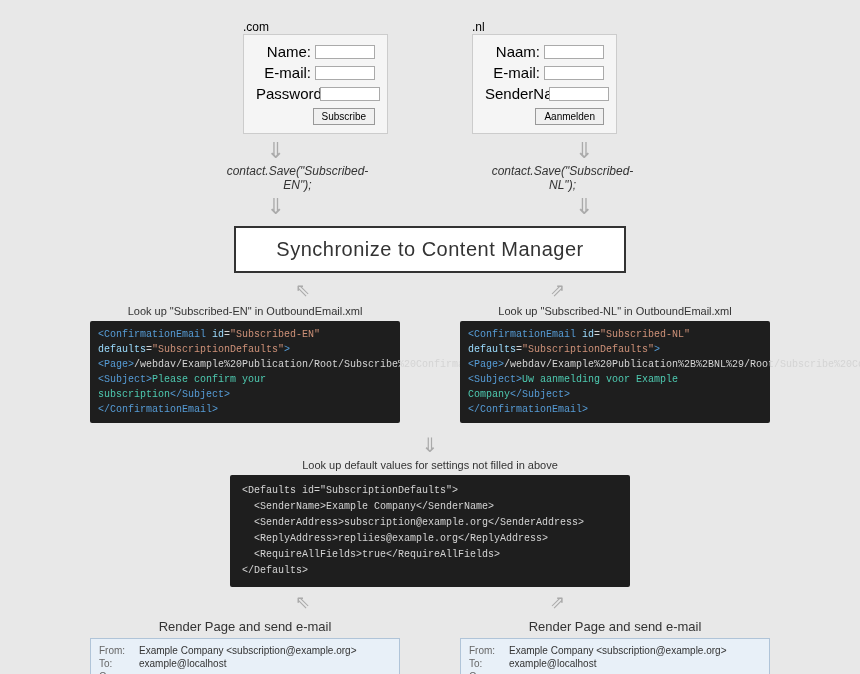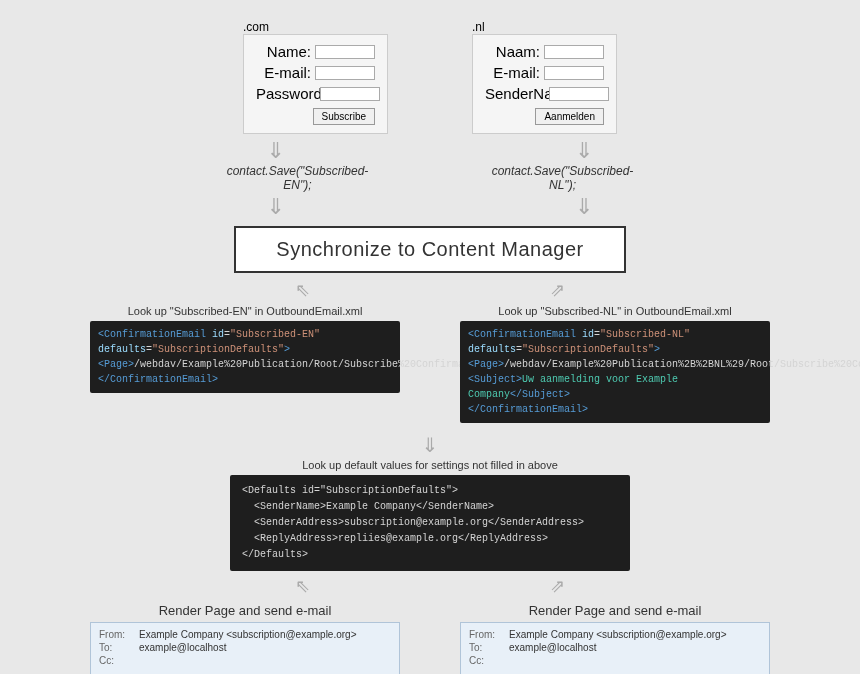--- a/index.html
+++ b/index.html
@@ -322,20 +322,21 @@
     <div class="arrow-diagonal">⇗</div>
   </div>
 
   <div class="lookup-row">
 
     <div class="lookup-section">
       <div class="lookup-title">Look up "Subscribed-EN" in OutboundEmail.xml</div>
       <div class="code-box">
         <div><span class="xml-tag">&lt;ConfirmationEmail</span> <span class="xml-attr">id</span>=<span class="xml-val">"Subscribed-EN"</span> <span class="xml-attr">defaults</span>=<span class="xml-val">"SubscriptionDefaults"</span><span class="xml-tag">&gt;</span></div>
         <div><span class="xml-tag">&lt;Page&gt;</span><span class="xml-text">/webdav/Example%20Publication/Root/Subscribe%20Confirmation.tpg</span><span class="xml-tag">&lt;/Page&gt;</span></div>
+        <div><span class="xml-tag">&lt;Subject&gt;</span><span class="xml-highlight">Please confirm your subscription</span><span class="xml-tag">&lt;/Subject&gt;</span></div>
         <div><span class="xml-tag">&lt;/ConfirmationEmail&gt;</span></div>
       </div>
     </div>
 
     <div class="lookup-section">
       <div class="lookup-title">Look up "Subscribed-NL" in OutboundEmail.xml</div>
       <div class="code-box">
         <div><span class="xml-tag">&lt;ConfirmationEmail</span> <span class="xml-attr">id</span>=<span class="xml-val">"Subscribed-NL"</span> <span class="xml-attr">defaults</span>=<span class="xml-val">"SubscriptionDefaults"</span><span class="xml-tag">&gt;</span></div>
         <div><span class="xml-tag">&lt;Page&gt;</span><span class="xml-text">/webdav/Example%20Publication%2B%2BNL%29/Root/Subscribe%20Confirmation.tpg</span></div>
         <div><span class="xml-tag">&lt;Subject&gt;</span><span class="xml-highlight">Uw aanmelding voor Example Company</span><span class="xml-tag">&lt;/Subject&gt;</span></div>
@@ -349,20 +350,21 @@
       <div class="small-arrow">⇓</div>
     </div>
 
     <div class="default-title">Look up default values for settings not filled in above</div>
 
     <div class="code-box-wide">
       <div><span class="xml-tag">&lt;Defaults</span> <span class="xml-attr">id</span>=<span class="xml-val">"SubscriptionDefaults"</span><span class="xml-tag">&gt;</span></div>
       <div>&nbsp;&nbsp;<span class="xml-tag">&lt;SenderName&gt;</span><span class="xml-text">Example Company</span><span class="xml-tag">&lt;/SenderName&gt;</span></div>
       <div>&nbsp;&nbsp;<span class="xml-tag">&lt;SenderAddress&gt;</span><span class="xml-text">subscription@example.org</span><span class="xml-tag">&lt;/SenderAddress&gt;</span></div>
       <div>&nbsp;&nbsp;<span class="xml-tag">&lt;ReplyAddress&gt;</span><span class="xml-text">repliies@example.org</span><span class="xml-tag">&lt;/ReplyAddress&gt;</span></div>
+      <div>&nbsp;&nbsp;<span class="xml-tag">&lt;RequireAllFields&gt;</span><span class="xml-text">true</span><span class="xml-tag">&lt;/RequireAllFields&gt;</span></div>
       <div><span class="xml-tag">&lt;/Defaults&gt;</span></div>
     </div>
 
     <div class="split-arrows" style="margin-top:4px; width:400px;">
       <div class="arrow-diagonal">⇖</div>
       <div class="arrow-diagonal">⇗</div>
     </div>
   </div>
 
   <div class="render-row">

